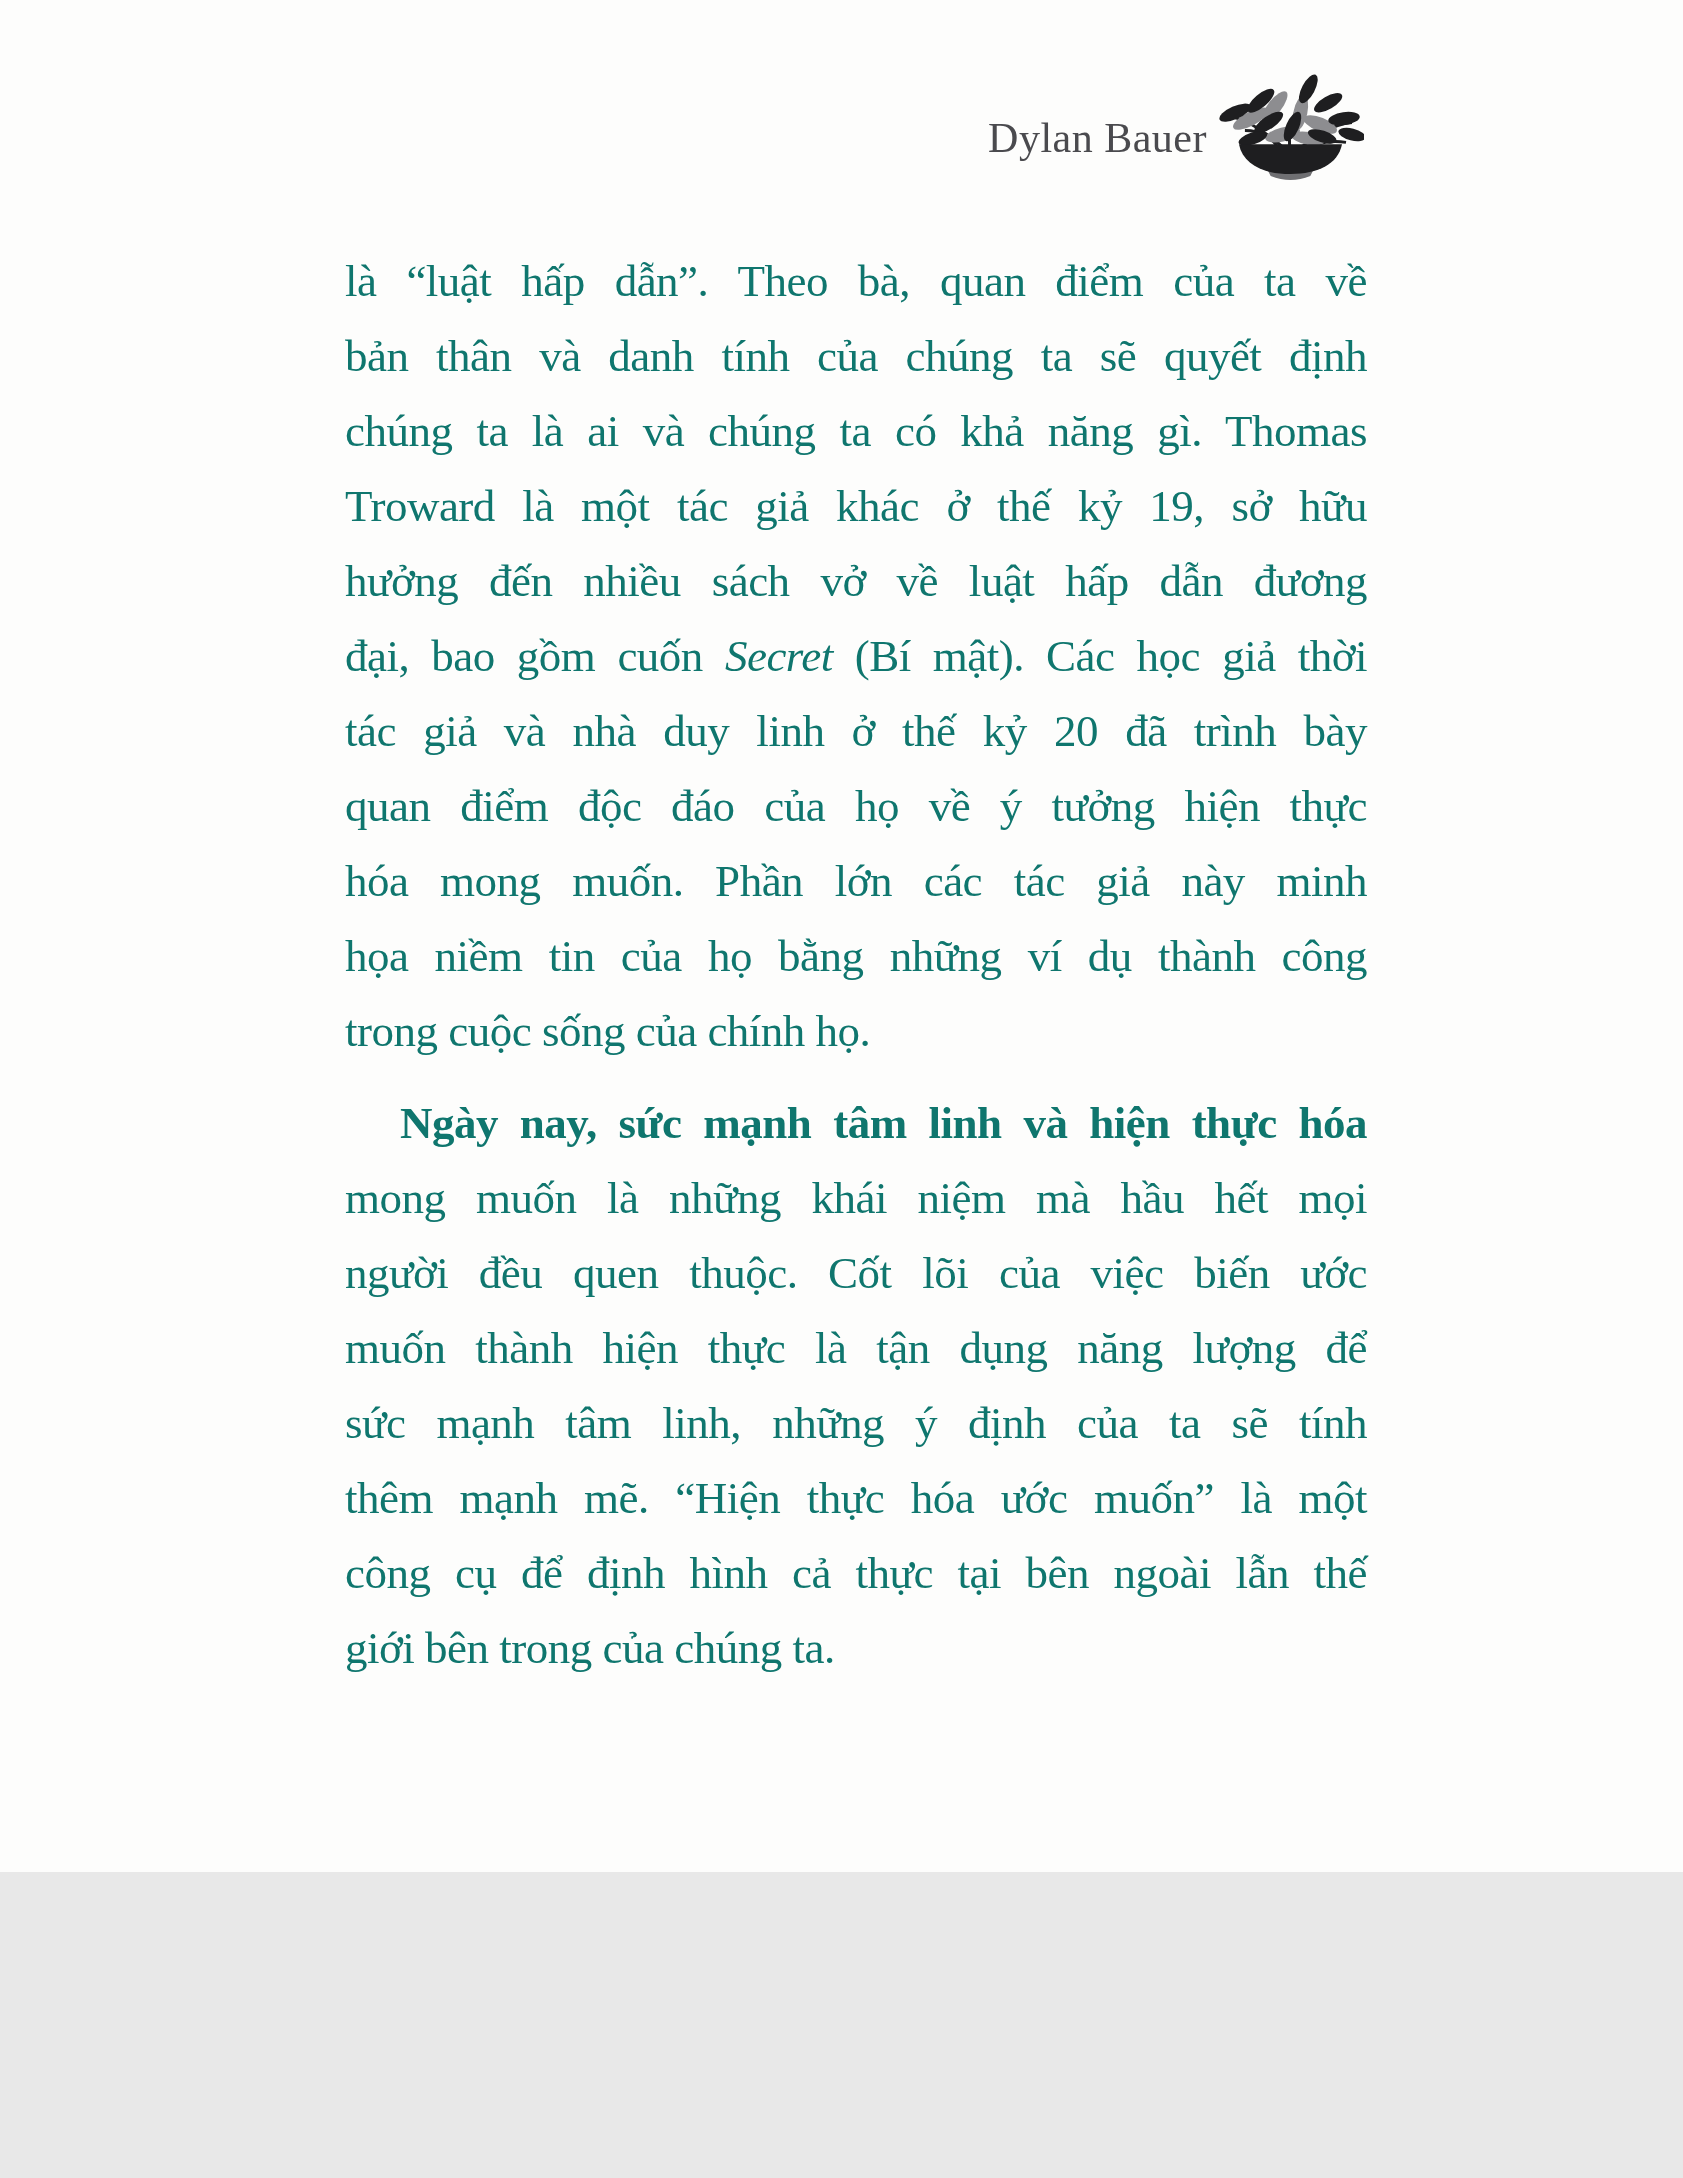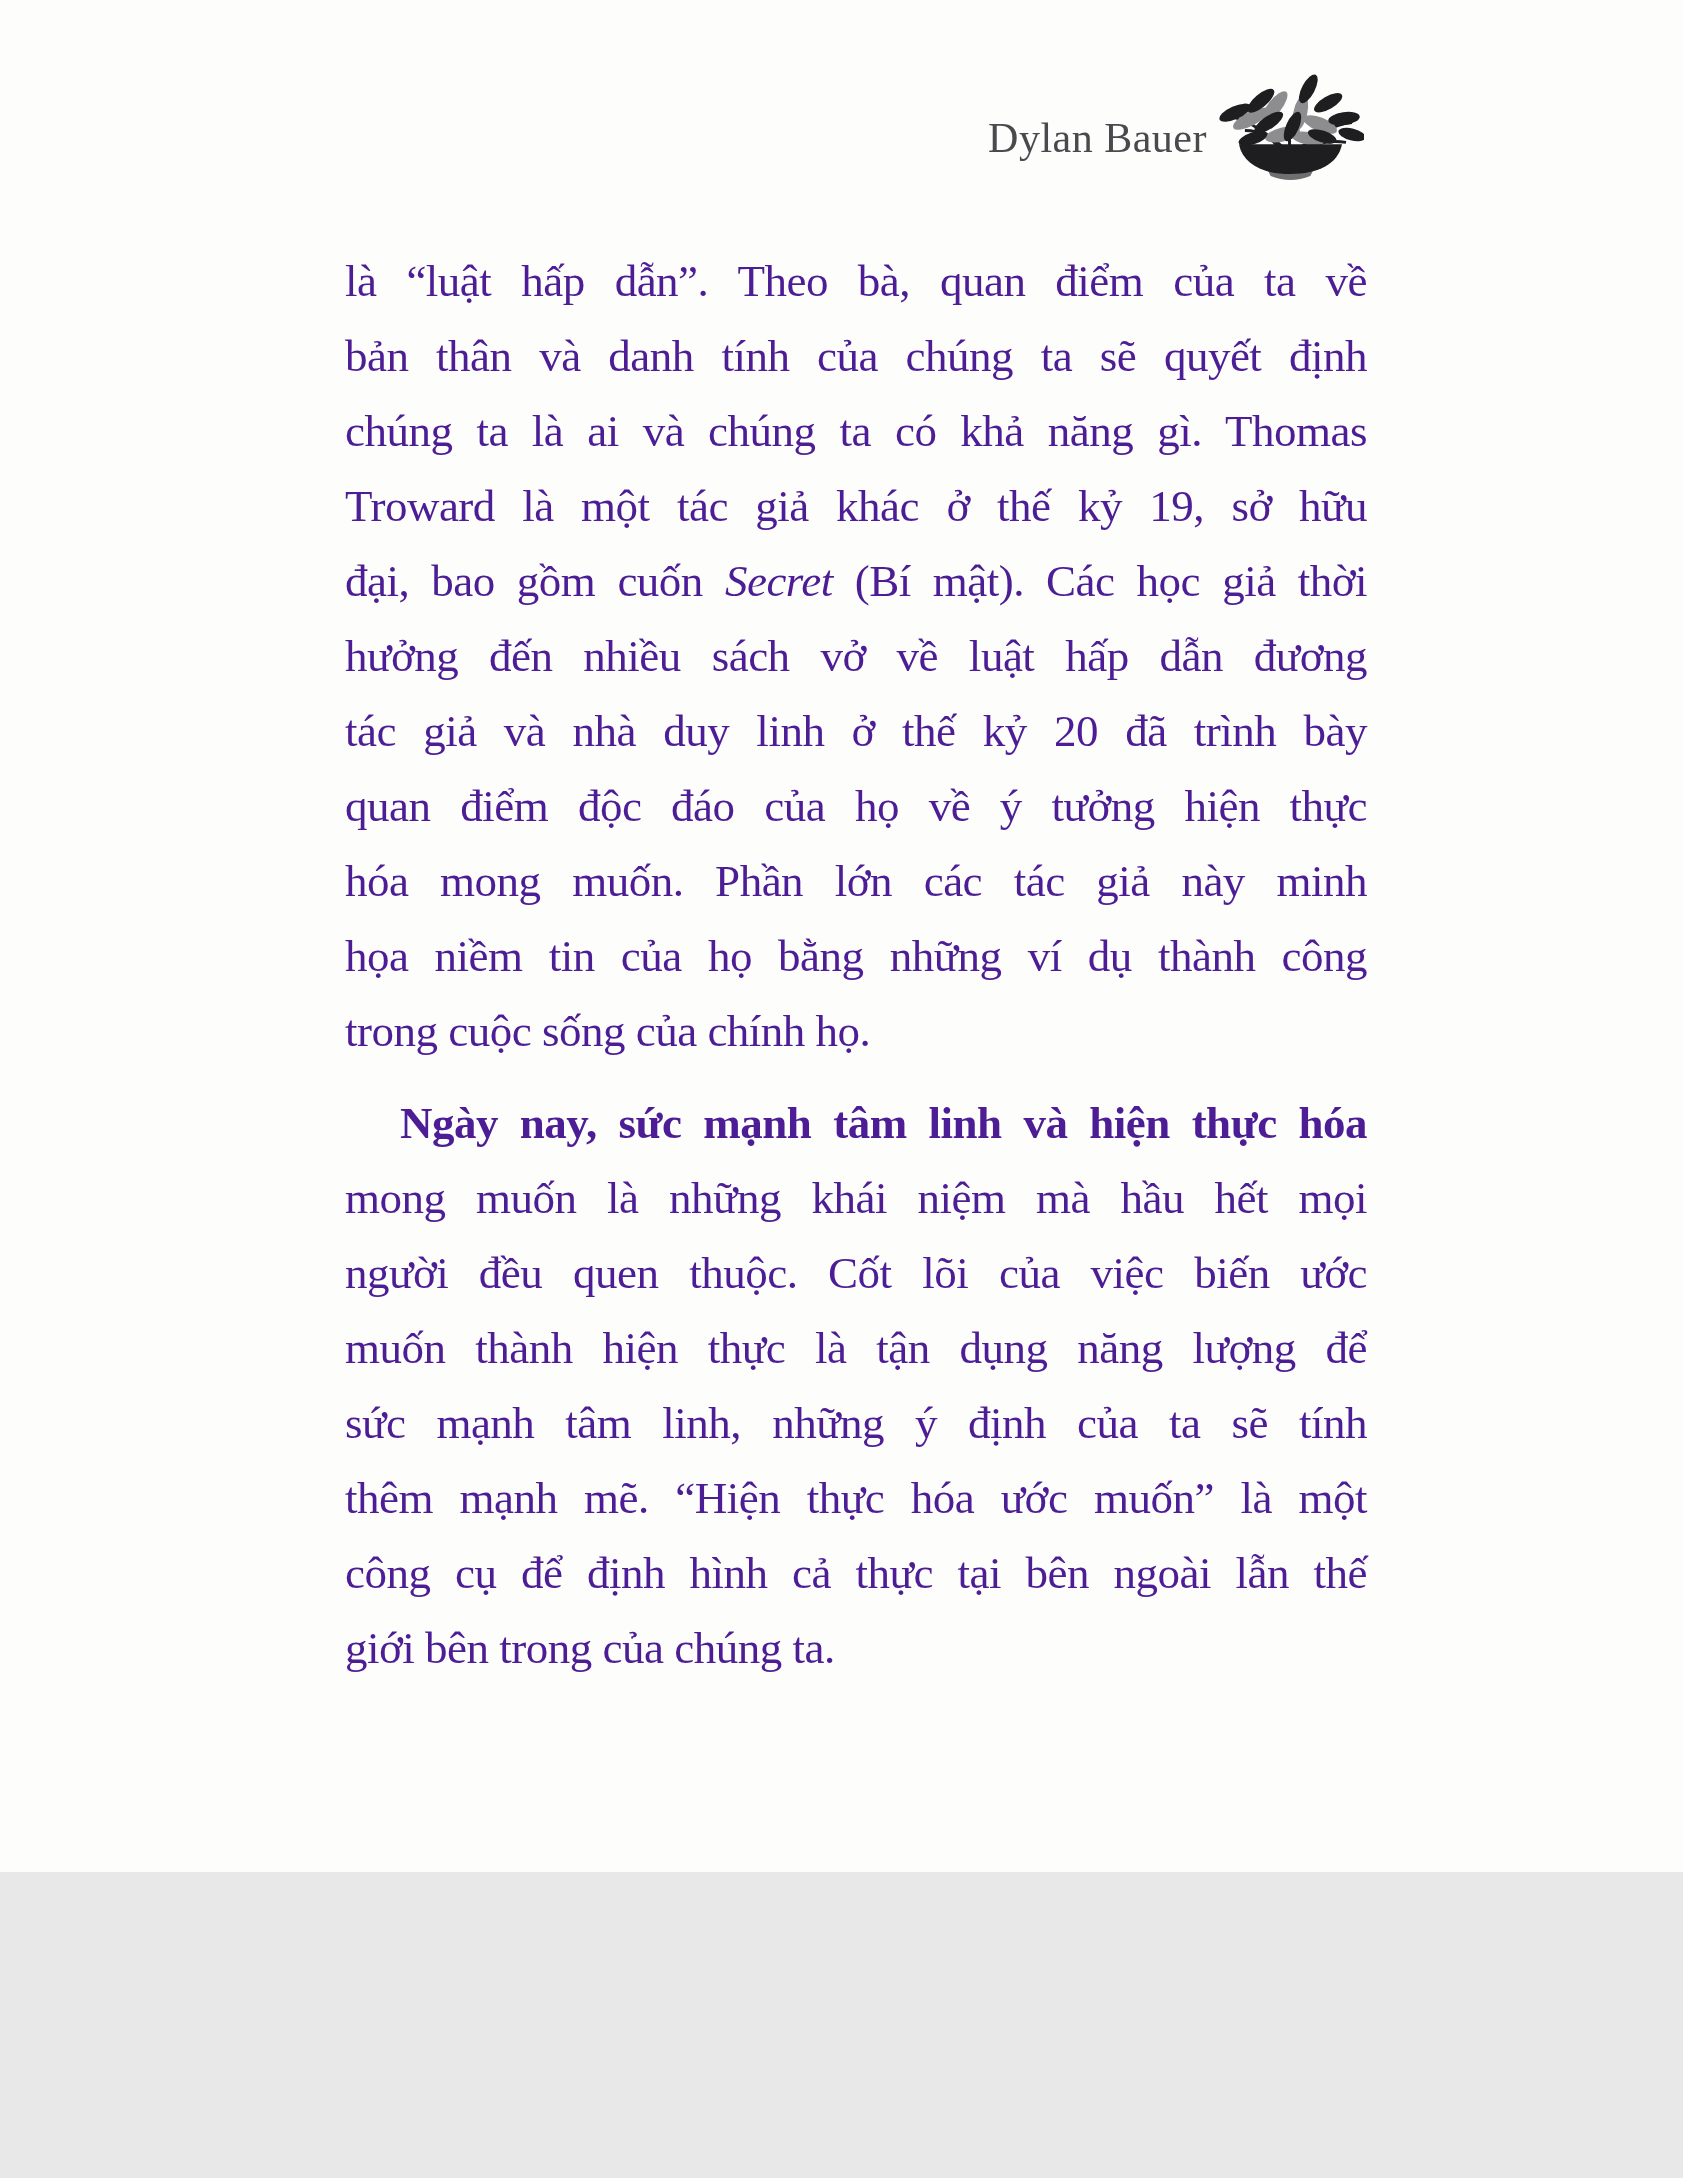--- a/index.html
+++ b/index.html
@@ -36,21 +36,21 @@
     height: 111px;
   }
   
   .body-text {
     position: absolute;
     left: 345px;
     top: 244px;
     width: 1022px;
     font-size: 45px;
     line-height: 75px;
-    color: #4c1d95;
+    color: #0f766e;
     letter-spacing: -0.5px;
   }
   .paragraph { margin: 0; }
   .paragraph + .paragraph { margin-top: 17px; }
   .line {
     text-align: justify;
     text-align-last: justify;
     white-space: normal;
     height: 75px;
   }
@@ -121,22 +121,22 @@
       </svg>
     </span>
   </div>
 
   <div class="body-text">
       <div class="paragraph">
         <div class="line"><span>là “luật hấp dẫn”. Theo bà, quan điểm của ta về</span></div>
         <div class="line"><span>bản thân và danh tính của chúng ta sẽ quyết định</span></div>
         <div class="line"><span>chúng ta là ai và chúng ta có khả năng gì. Thomas</span></div>
         <div class="line"><span>Troward là một tác giả khác ở thế kỷ 19, sở hữu</span></div>
+        <div class="line"><span>hưởng đến nhiều sách vở về luật hấp dẫn đương</span></div>
         <div class="line"><span>đại, bao gồm cuốn </span><span class="italic">Secret</span><span> (Bí mật). Các học giả thời</span></div>
-        <div class="line"><span>hưởng đến nhiều sách vở về luật hấp dẫn đương</span></div>
         <div class="line"><span>tác giả và nhà duy linh ở thế kỷ 20 đã trình bày</span></div>
         <div class="line"><span>quan điểm độc đáo của họ về ý tưởng hiện thực</span></div>
         <div class="line"><span>hóa mong muốn. Phần lớn các tác giả này minh</span></div>
         <div class="line"><span>họa niềm tin của họ bằng những ví dụ thành công</span></div>
         <div class="line last"><span>trong cuộc sống của chính họ.</span></div>
       </div>
       <div class="paragraph">
         <div class="line indent"><span>Ngày nay, sức mạnh tâm linh và hiện thực hóa</span></div>
         <div class="line"><span>mong muốn là những khái niệm mà hầu hết mọi</span></div>
         <div class="line"><span>người đều quen thuộc. Cốt lõi của việc biến ước</span></div>

